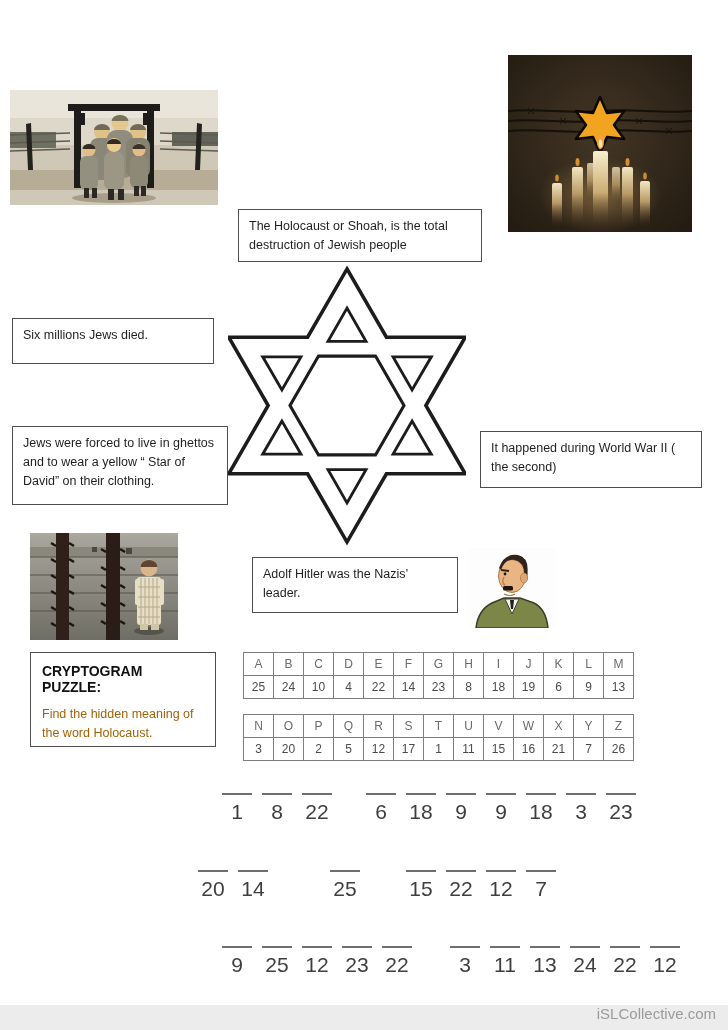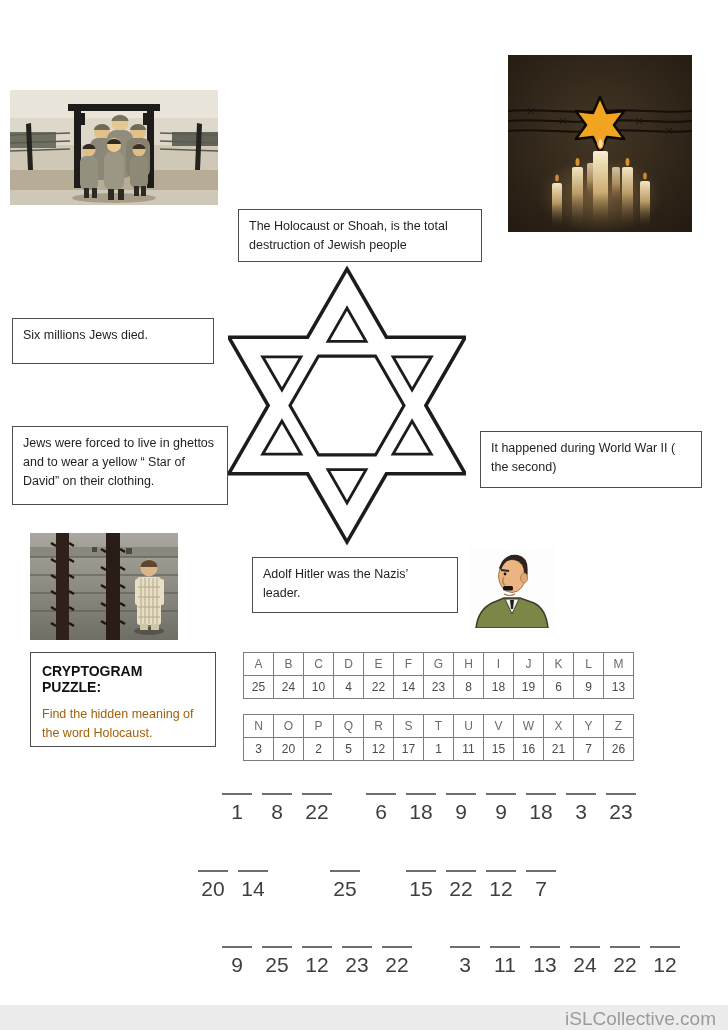--- a/index.html
+++ b/index.html
@@ -19,22 +19,22 @@
                 background:#fff;}
   .cipher-cell{border-right:1px solid #7d7d7d;border-bottom:1px solid #7d7d7d;
                display:flex;align-items:center;justify-content:center;font-size:12px;}
   .cipher-cell.letter{color:#6a6a6a;}
   .cipher-cell.number{color:#4a4a4a;}
   .answer-group{position:absolute;display:flex;gap:10px;}
   .slot{width:30px;text-align:center;}
   .slot-line{height:0;border-top:2px solid #6e6e6e;margin-bottom:5px;}
   .slot-num{font-size:21px;color:#3e3e3e;}
   .footer-bar{position:absolute;left:0;right:0;bottom:0;height:25px;background:#ececec;
-              display:flex;align-items:flex-end;justify-content:flex-end;padding-right:12px;
-              font-size:19px;color:#9b9b9b;}
+              display:flex;align-items:flex-start;justify-content:flex-end;padding-right:12px;
+              font-size:15px;color:#9b9b9b;}
 </style>
 </head>
 <body>
 
 <div class="page">
 
 
   <div class="img-frame" style="left:10px;top:90px;width:208px;height:115px;">
     <svg width="208" height="115" viewBox="0 0 208 115">
       <rect x="0" y="0" width="208" height="115" fill="#ded8ca"></rect>

